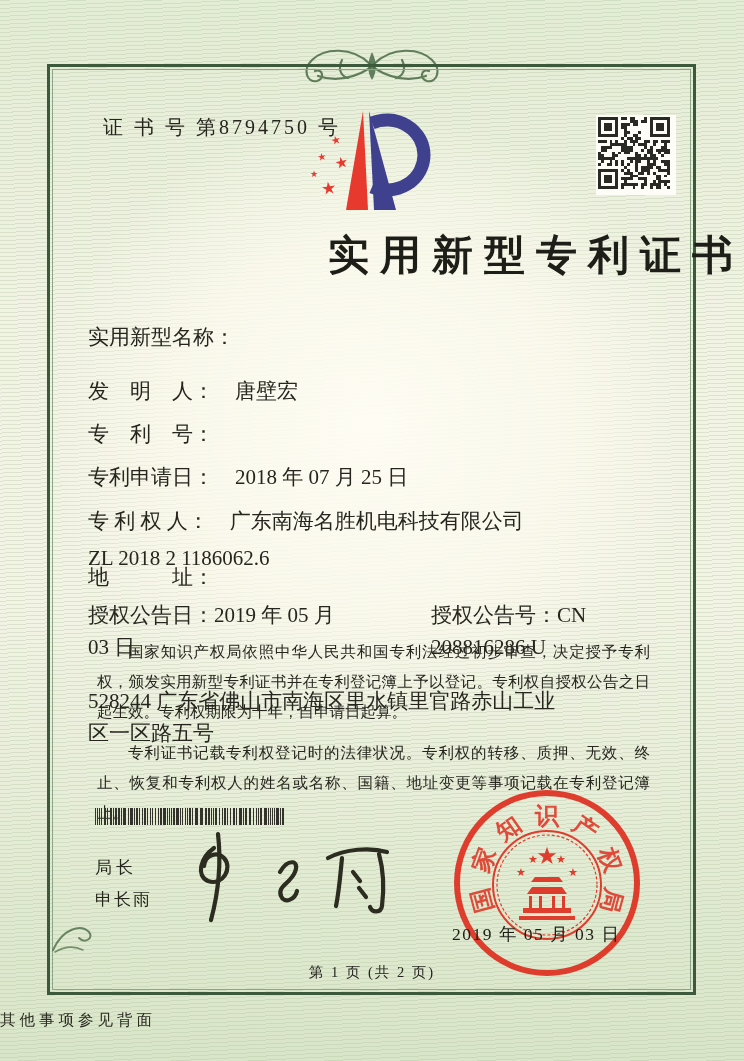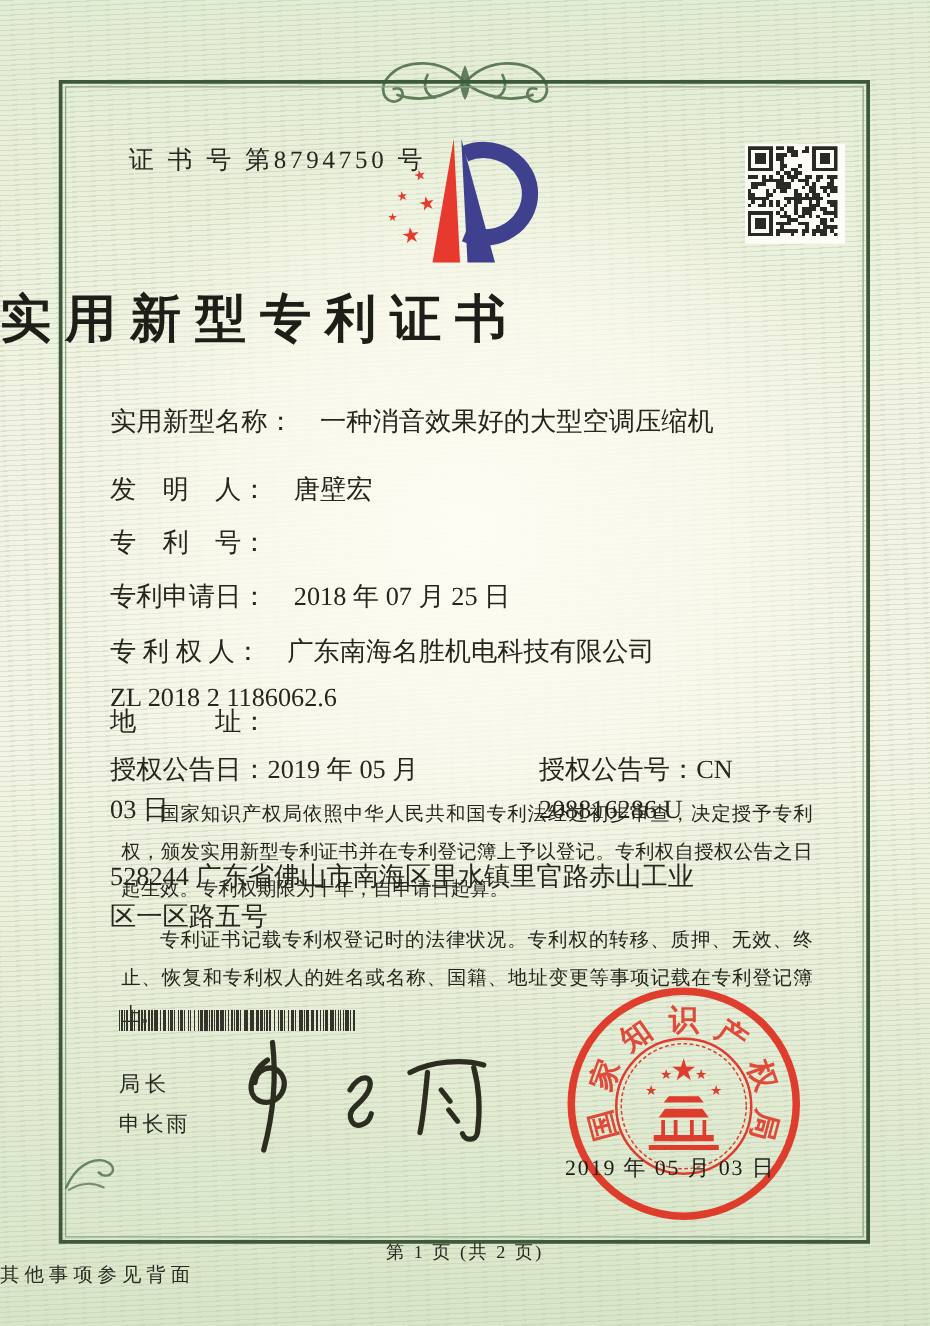--- a/index.html
+++ b/index.html
@@ -11,21 +11,21 @@
       repeating-linear-gradient(177deg, rgba(173,196,158,.35) 0px, rgba(173,196,158,.35) 1px, rgba(0,0,0,0) 1px, rgba(0,0,0,0) 4px),
       linear-gradient(180deg,#e3ecd4 0%,#f2f3e4 30%,#f4f4e6 55%,#dfe9cf 88%,#d9e5c9 100%);
   }
   
   #frame{position:absolute;left:47px;top:64px;width:649px;height:931px;
          border:3px solid #3c5a3b;box-sizing:border-box;}
   #frame-inner{position:absolute;inset:2px;border:1px solid #8aa687;}
   .abs{position:absolute;}
   .txt{color:#26261f;}
   #cert-no{left:103px;top:114px;font-size:20px;letter-spacing:3px;}
-  #title{left:0;top:228px;width:691px;text-align:left;font-size:41px;
+  #title{left:0;top:228px;width:744px;text-align:right;font-size:41px;
          letter-spacing:11px;font-weight:600;color:#1e1e18;}
   .field{left:88px;width:575px;display:flex;font-size:21px;line-height:1.5;gap:21px;}
   .field .lbl{flex:0 0 103px;white-space:nowrap;}
   .field .val{flex:1;}
   #f-name{top:322px;} #f-inventor{top:376px;} #f-patno{top:419px;flex-direction:column;}
   #f-appdate{top:462px;} #f-patentee{top:506px;justify-content:flex-end;} #f-address{top:562px;flex-direction:column;}
   #f-grant{top:600px;}
   #f-grant .pair2{margin-left:70px;}
   #paras{left:85px;top:625px;width:577px;font-size:15.5px;line-height:1.92;
          text-align:justify;color:#26261f;}
@@ -41,21 +41,21 @@
   
   #barcode{left:95px;top:808px;width:190px;height:17px;}
   
   #director-title{left:95px;top:856px;font-size:17px;letter-spacing:4px;}
   #director-name{left:95px;top:888px;font-size:17px;letter-spacing:2px;}
   #signature{left:180px;top:828px;width:228px;height:98px;}
   #seal{left:447px;top:786px;width:200px;height:200px;}
   .seal-char{font-size:24px;fill:#df2b1c;text-anchor:middle;font-weight:bold;
              opacity:.92;font-family:"Liberation Serif","DejaVu Serif",serif;}
   #seal-date{left:452px;top:922px;font-size:17.5px;letter-spacing:1.5px;color:#1d1d18;}
-  #page-info{left:0;top:992px;width:744px;text-align:center;font-size:14.5px;letter-spacing:2px;}
+  #page-info{left:0;top:963px;width:744px;text-align:center;font-size:14.5px;letter-spacing:2px;}
   #back-note{left:0;top:1010px;width:744px;text-align:left;font-size:15.5px;
              letter-spacing:4px;color:#2b2b22;}
 </style>
 </head>
 <body>
 
 <div id="page">
 
   <svg id="ornament-top" class="abs" viewBox="0 0 164 54">
     <g fill="none" stroke="#4a6b45" stroke-width="2.2" stroke-linecap="round" opacity="0.85">
@@ -318,21 +318,20 @@
         <rect x="0" y="18" width="7" height="7" fill="#2a2a24"></rect>
         <rect x="1" y="19" width="5" height="5" fill="#fdfcf6"></rect>
         <rect x="2" y="20" width="3" height="3" fill="#2a2a24"></rect>
       </svg>
   </div>
 
   <div id="title" class="abs txt">实用新型专利证书</div>
 
   <div id="f-name" class="abs field txt">
     <span class="lbl">实用新型名称：</span>
-    <span class="val">一种消音效果好的大型空调压缩机</span>
   </div>
   <div id="f-inventor" class="abs field txt">
     <span class="lbl">发　明　人：</span>
     <span class="val">唐壁宏</span>
   </div>
   <div id="f-patno" class="abs field txt">
     <span class="lbl">专　利　号：</span>
     <span class="val">ZL 2018 2 1186062.6</span>
   </div>
   <div id="f-appdate" class="abs field txt">

